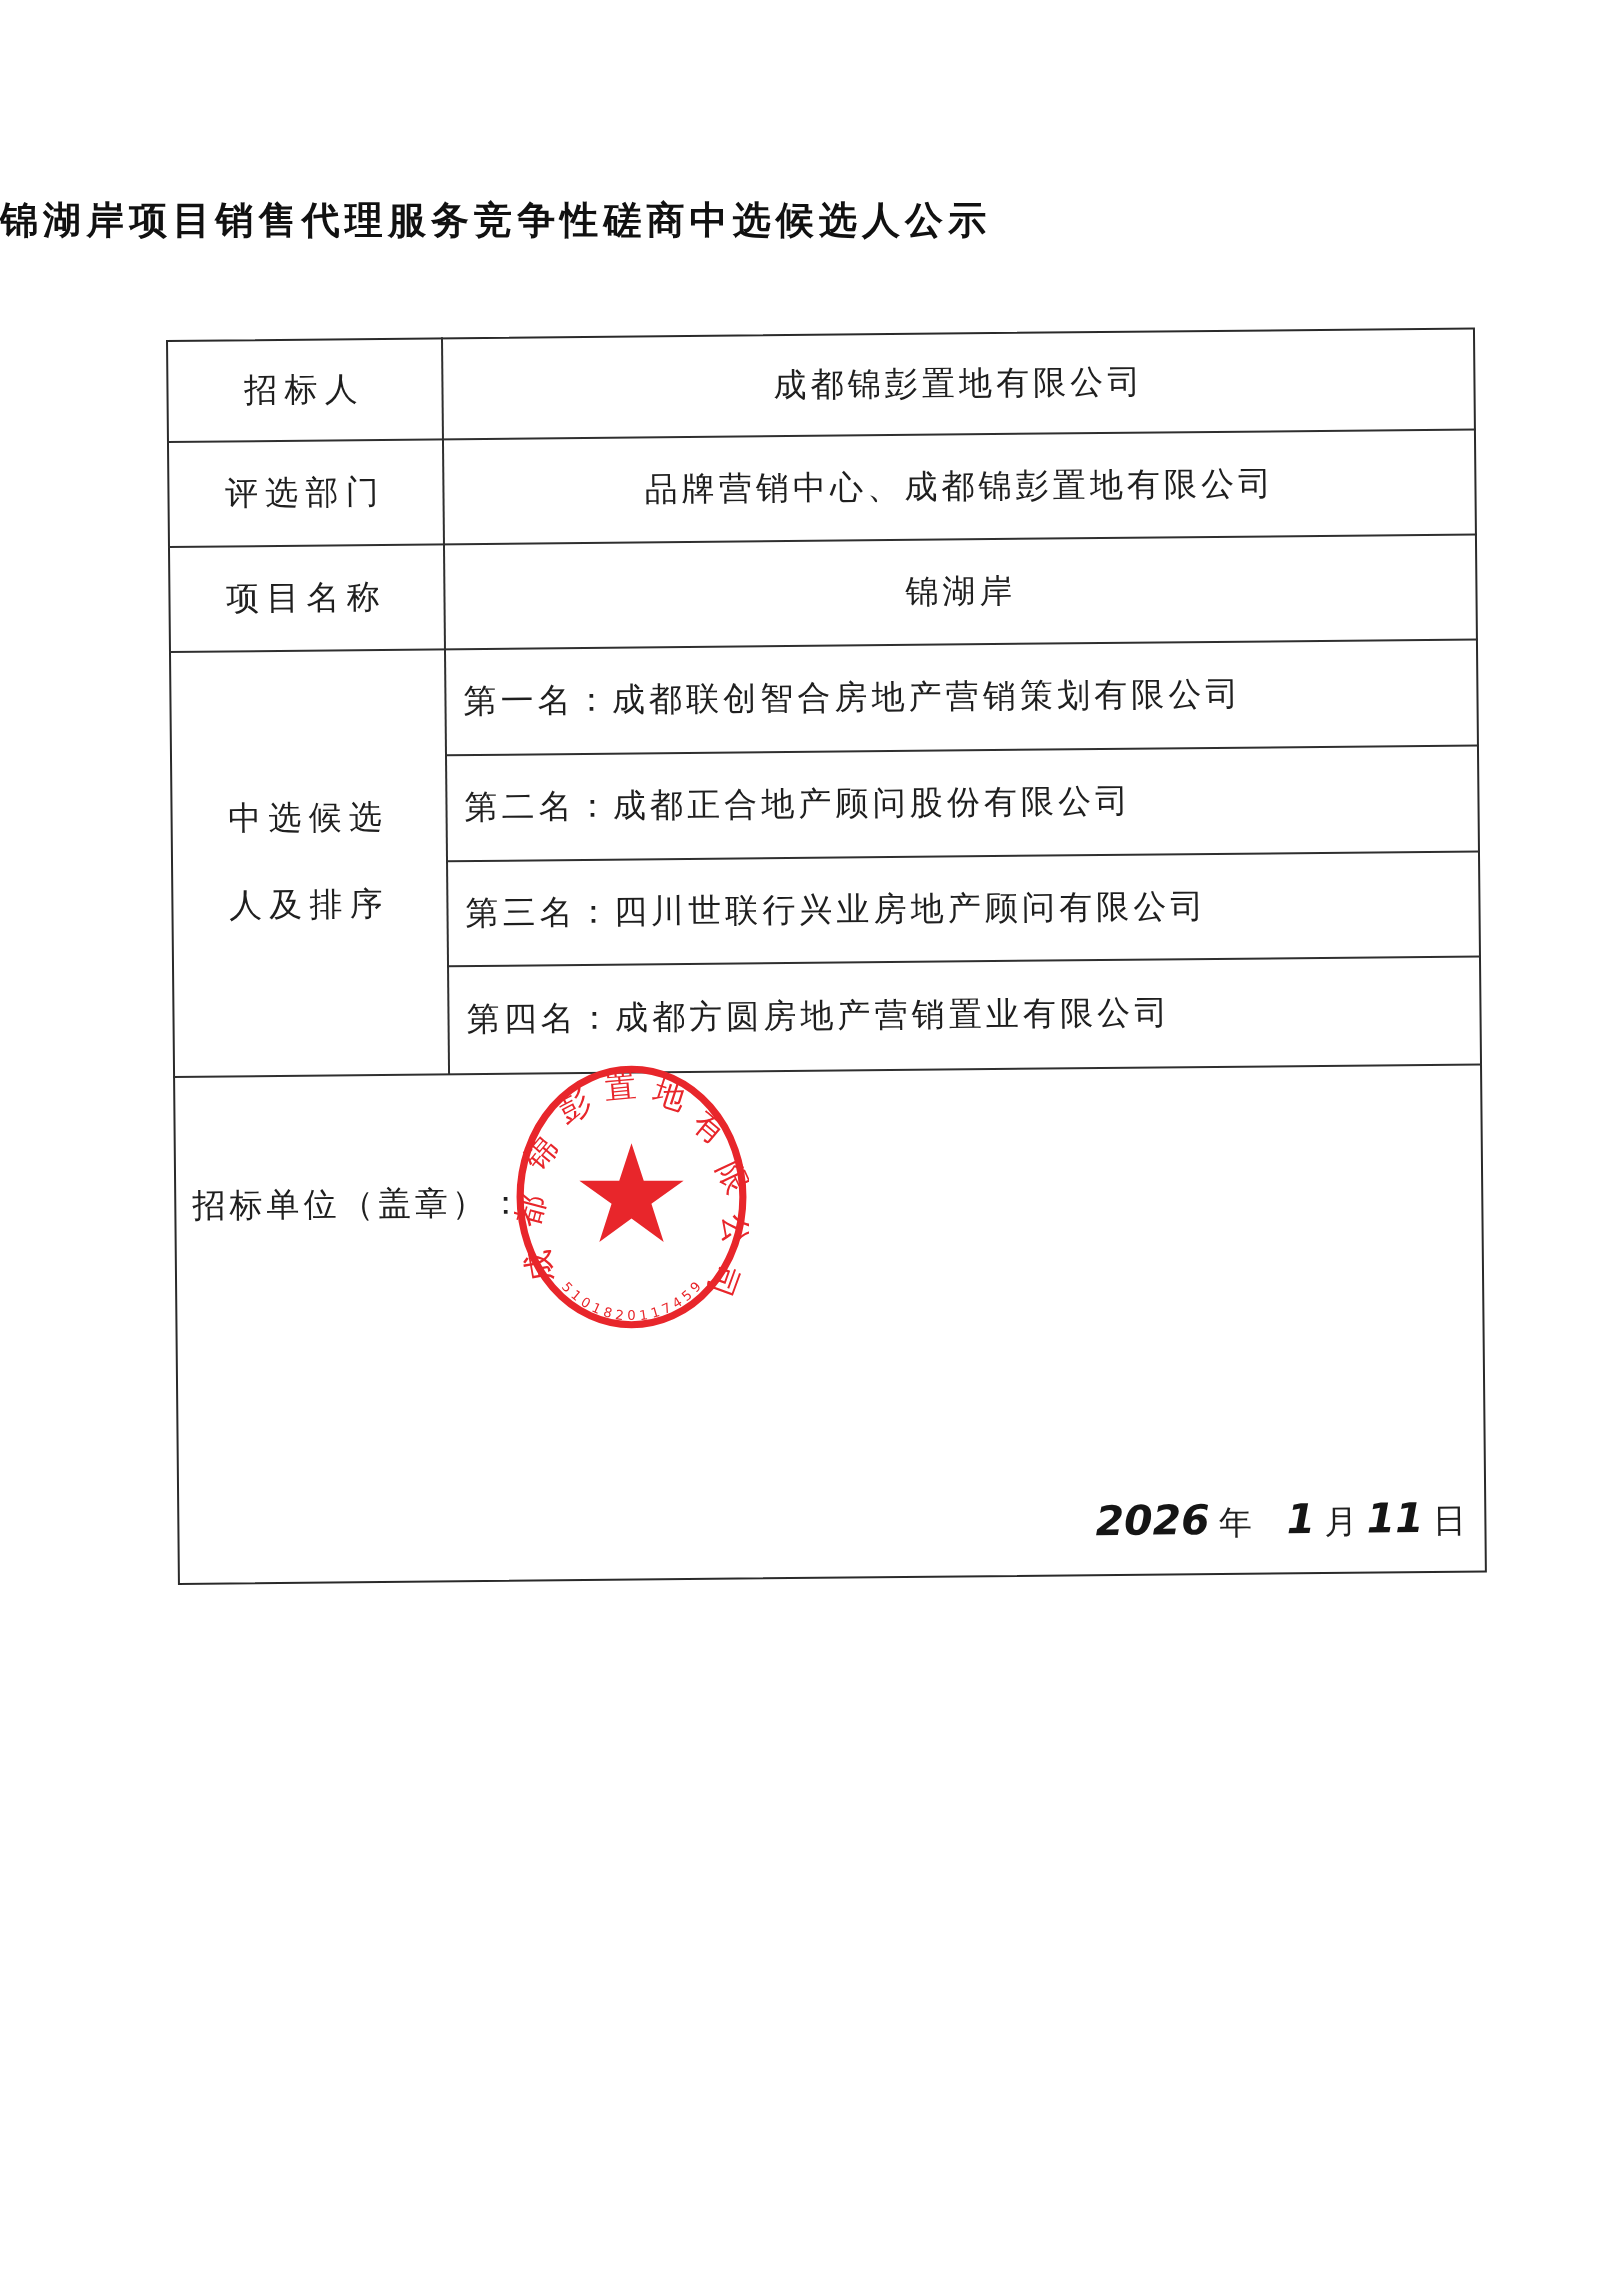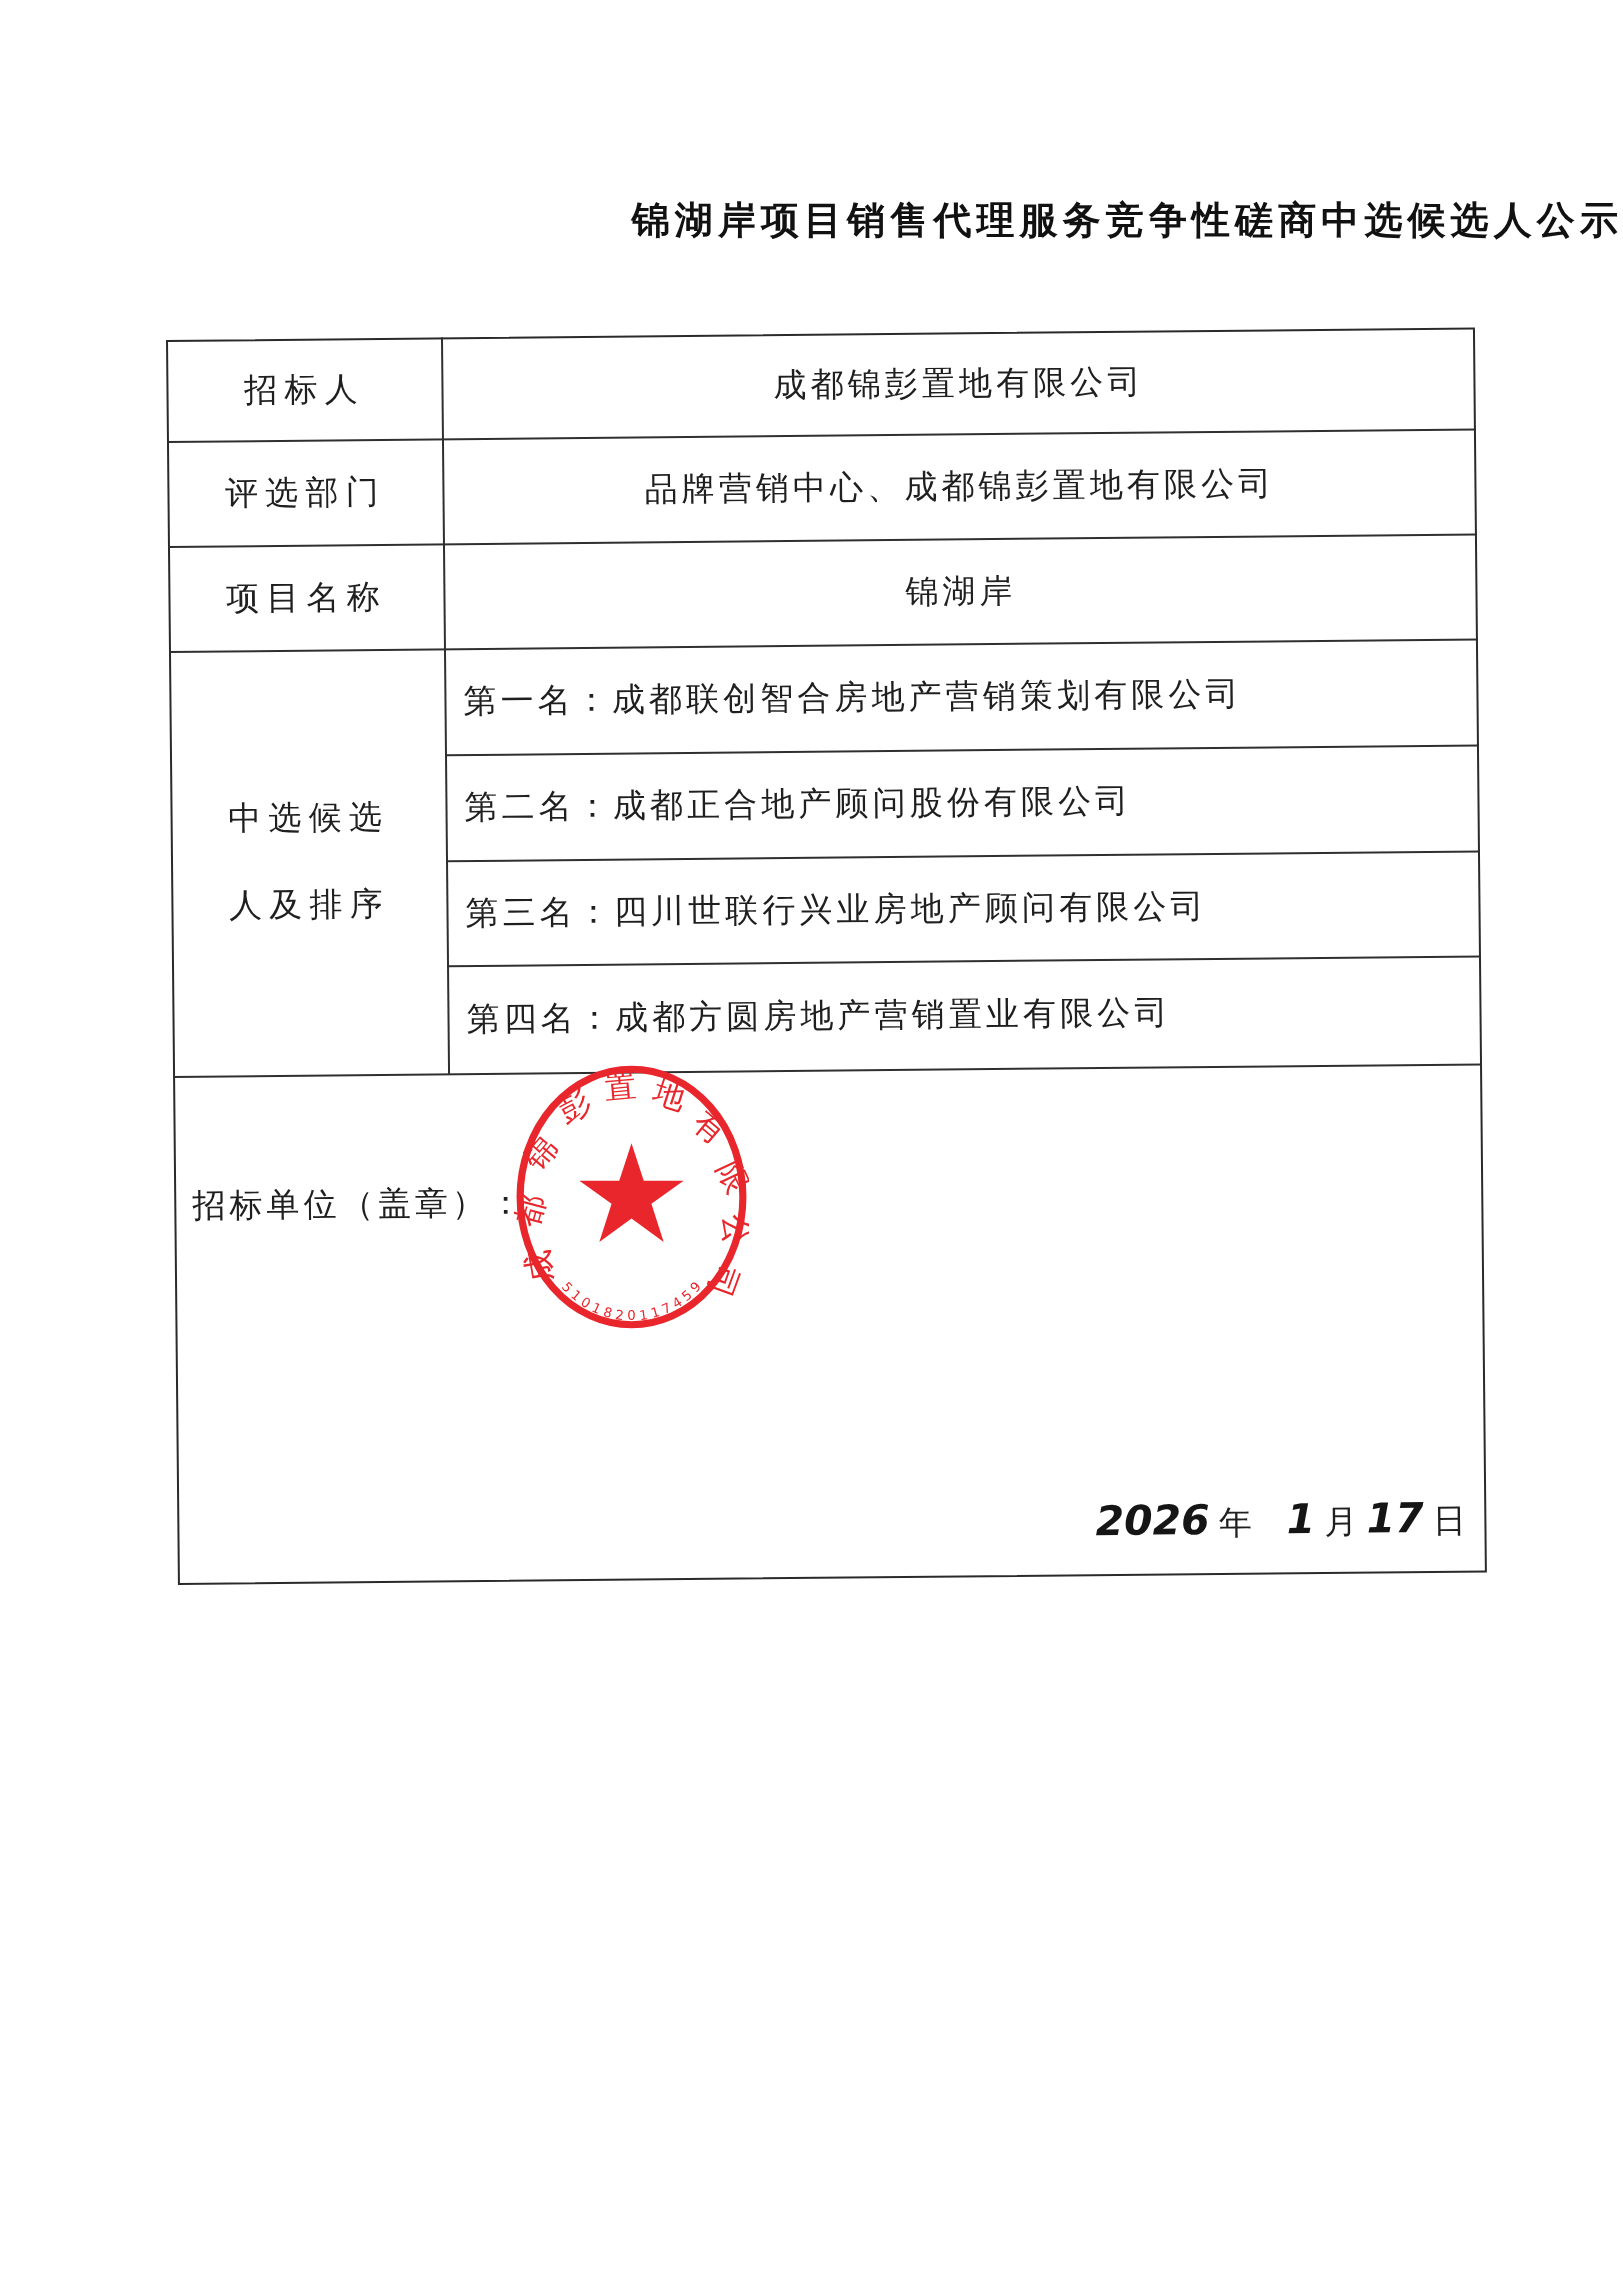--- a/index.html
+++ b/index.html
@@ -1,18 +1,18 @@
 <!DOCTYPE html>
 <html style="font-size:8.2px"><head>
   <meta charset="utf-8">
   <style>
     html, body { margin: 0; padding: 0; background: #ffffff; }
     body { width: 1623px; height: 2295px; position: relative; overflow: hidden;
       font-family: "DejaVu Serif", "Liberation Serif", serif; color: #1f1f1f; }
-    .title { position: absolute; left: 0; width: 1623px; top: 195px; text-align: right;
+    .title { position: absolute; left: 0; width: 1623px; top: 195px; text-align: left;
       font-family: "DejaVu Sans", "Liberation Sans", sans-serif; font-weight: bold;
       font-size: 38px; letter-spacing: 5.1px; color: #111; }
     .table-wrap { position: absolute; left: 166px; top: 340px; width: 1309px; height: 1245px;
       transform: rotate(-0.55deg); transform-origin: 0 0; }
     .grid { position: absolute; inset: 0; border: 2.6px solid #2a2a2a; box-sizing: border-box; }
     .hline { position: absolute; height: 2px; background: #2f2f2f; }
     .vline { position: absolute; width: 2px; background: #2f2f2f; }
     .label { position: absolute; left: 0; width: 276px; text-align: center;
       font-size: 33px; letter-spacing: 7.2px; display: flex; align-items: center; justify-content: center; }
     .value { position: absolute; left: 276px; width: 1033px; text-align: center;
@@ -62,21 +62,21 @@
   <div class="cand" style="top:524px; height:105px;">第三名：四川世联行兴业房地产顾问有限公司</div>
   <div class="cand" style="top:629px; height:106px;">第四名：成都方圆房地产营销置业有限公司</div>
 
   <div class="sign-label">招标单位（盖章）：</div>
 
   <div class="date">
     <span class="hand">2026</span>
     <span>年</span>
     <span class="hand" style="margin-left:25.6px;">1</span>
     <span>月</span>
-    <span class="hand">17</span>
+    <span class="hand">11</span>
     <span>日</span>
   </div>
 </div>
 
 <svg class="seal" viewBox="0 0 460 520" style="left:514px; top:1064px;">
   <ellipse cx="230" cy="260" rx="218" ry="250" fill="none" stroke="#e8262b" stroke-width="14"></ellipse>
   <polygon fill="#e8262b" points="230,155 254,228 332,228 269,273 293,348 230,302 167,348 191,273 128,228 206,228"></polygon>
   <g fill="#e8262b" font-family="DejaVu Sans, sans-serif" font-size="62" text-anchor="middle">
     <text id="sc0" transform="translate(70,392) rotate(-100)">成</text>
     <text id="sc1" transform="translate(52,292) rotate(-75)">都</text>

